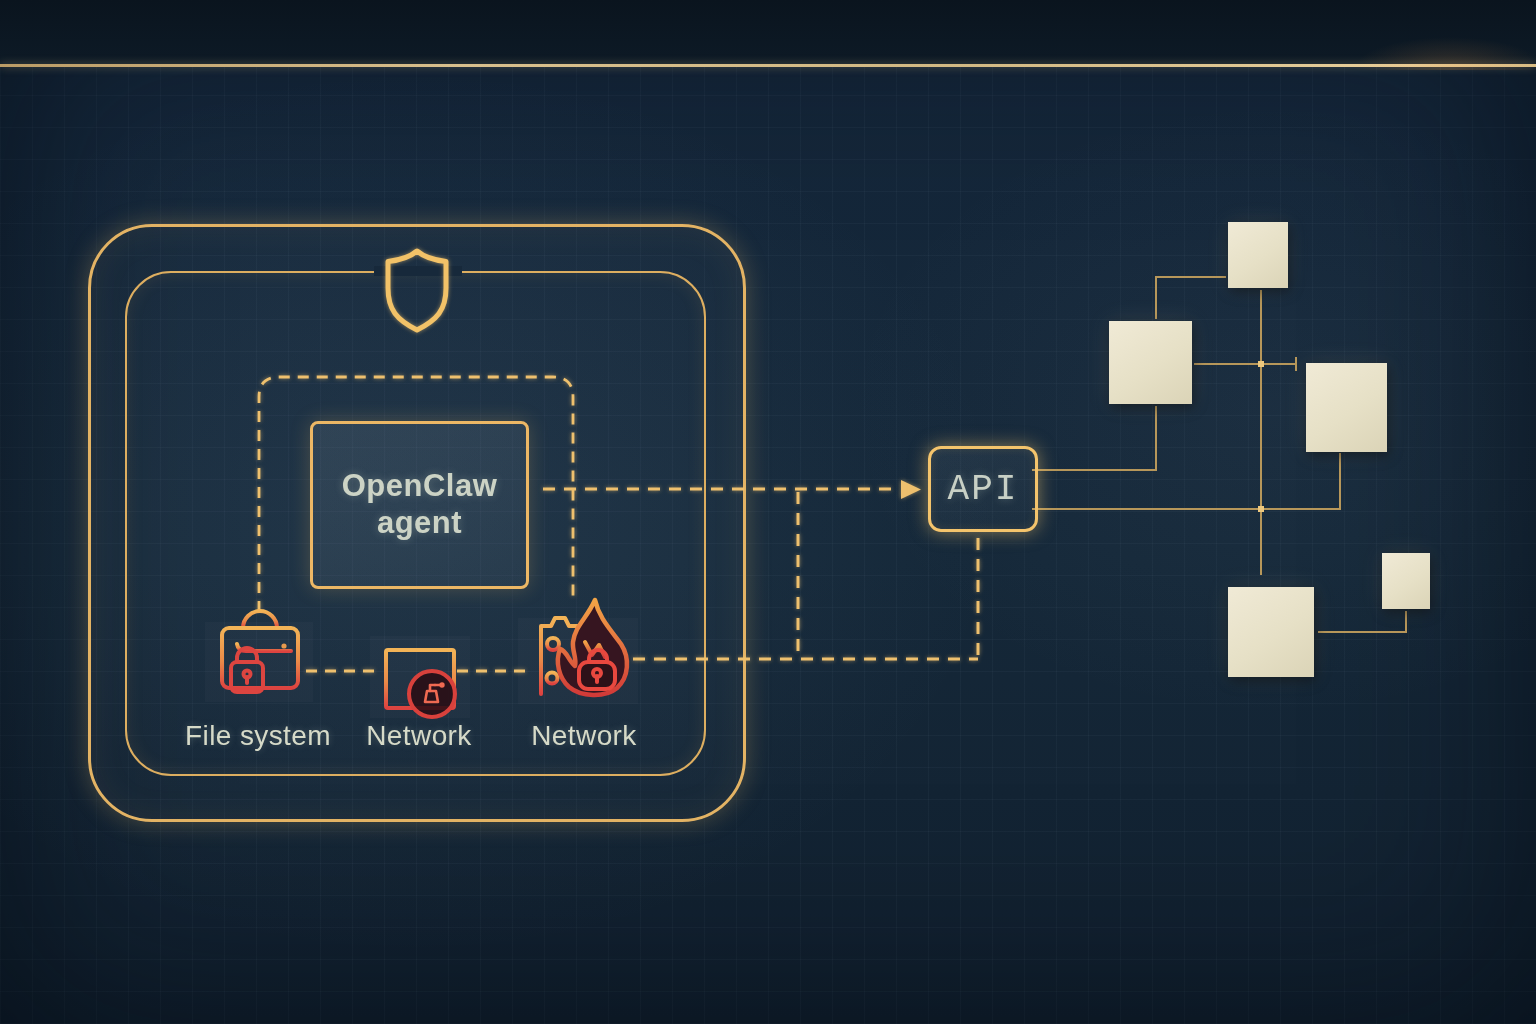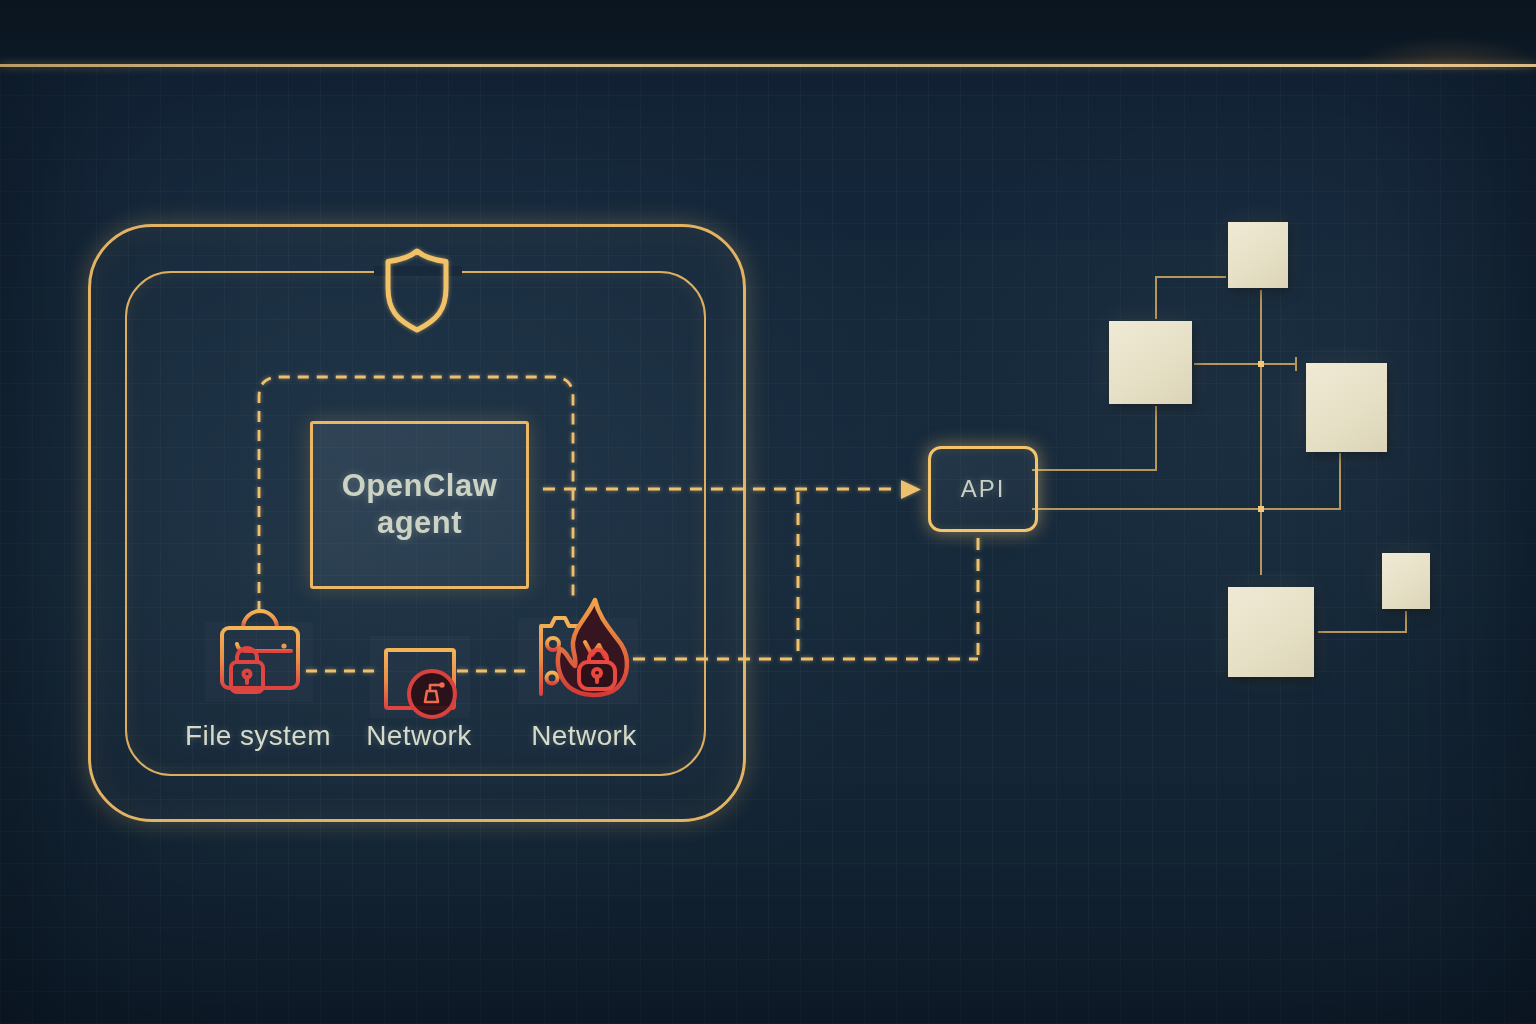--- a/index.html
+++ b/index.html
@@ -23,32 +23,32 @@
     background:radial-gradient(60% 100% at 60% 100%, rgba(238,156,72,0.20), rgba(238,156,72,0) 75%);}
   .sandbox-outer{position:absolute;left:88px;top:224px;width:652px;height:592px;
     border:3px solid #e3b364;border-radius:64px;
     background:rgba(205,222,238,0.018);
     box-shadow:0 0 24px rgba(242,196,108,0.26), inset 0 0 36px rgba(242,196,108,0.07);}
   .sandbox-inner{position:absolute;left:125px;top:271px;width:577px;height:501px;
     border:2.5px solid #ddae60;border-radius:46px;
     box-shadow:inset 0 0 18px rgba(242,196,108,0.10);}
   .shield-gap{position:absolute;left:374px;top:266px;width:88px;height:10px;background:#17293b;}
   .agent-box{position:absolute;left:310px;top:421px;width:213px;height:162px;
-    border:3px solid #ecb765;border-radius:3px;
+    border:3px solid #ecb765;border-radius:8px;
     background:linear-gradient(160deg, rgba(198,214,224,0.10), rgba(178,196,210,0.055));
     box-shadow:0 0 20px rgba(242,190,100,0.22);
     display:flex;align-items:center;justify-content:center;text-align:center;}
   .agent-box .label{font-size:31px;line-height:1.18;color:#ccd3c5;font-weight:bold;
     letter-spacing:0.5px;width:170px;text-shadow:0 0 8px rgba(215,228,210,0.28);}
   .api-box{position:absolute;left:928px;top:446px;width:104px;height:80px;
     border:3.5px solid #f4c46c;border-radius:13px;
     background:linear-gradient(160deg, rgba(198,214,224,0.075), rgba(178,196,210,0.03));
     box-shadow:0 0 18px rgba(246,200,110,0.5), inset 0 0 10px rgba(246,200,110,0.12);
     display:flex;align-items:center;justify-content:center;}
-  .api-box .label{font-family:Liberation Sans, sans-serif;font-size:24px;
+  .api-box .label{font-family:Liberation Mono, monospace;font-size:36px;
     color:#c8d0c5;letter-spacing:2px;text-shadow:0 0 8px rgba(215,228,210,0.3);}
   .res-label{position:absolute;top:720px;transform:translateX(-50%);
     font-size:28px;color:#d6dac8;letter-spacing:0.4px;white-space:nowrap;
     text-shadow:0 0 7px rgba(215,228,210,0.25);}
   .node-sq{position:absolute;
     background:linear-gradient(145deg,#f0ead6,#e6e0c6 55%,#dbd4b7);
     box-shadow:2px 4px 12px rgba(0,0,0,0.45), 0 0 22px rgba(235,225,185,0.12);}
   .ghost{position:absolute;background:rgba(255,255,255,0.022);}
   svg.overlay{position:absolute;left:0;top:0;pointer-events:none;}
 </style>

